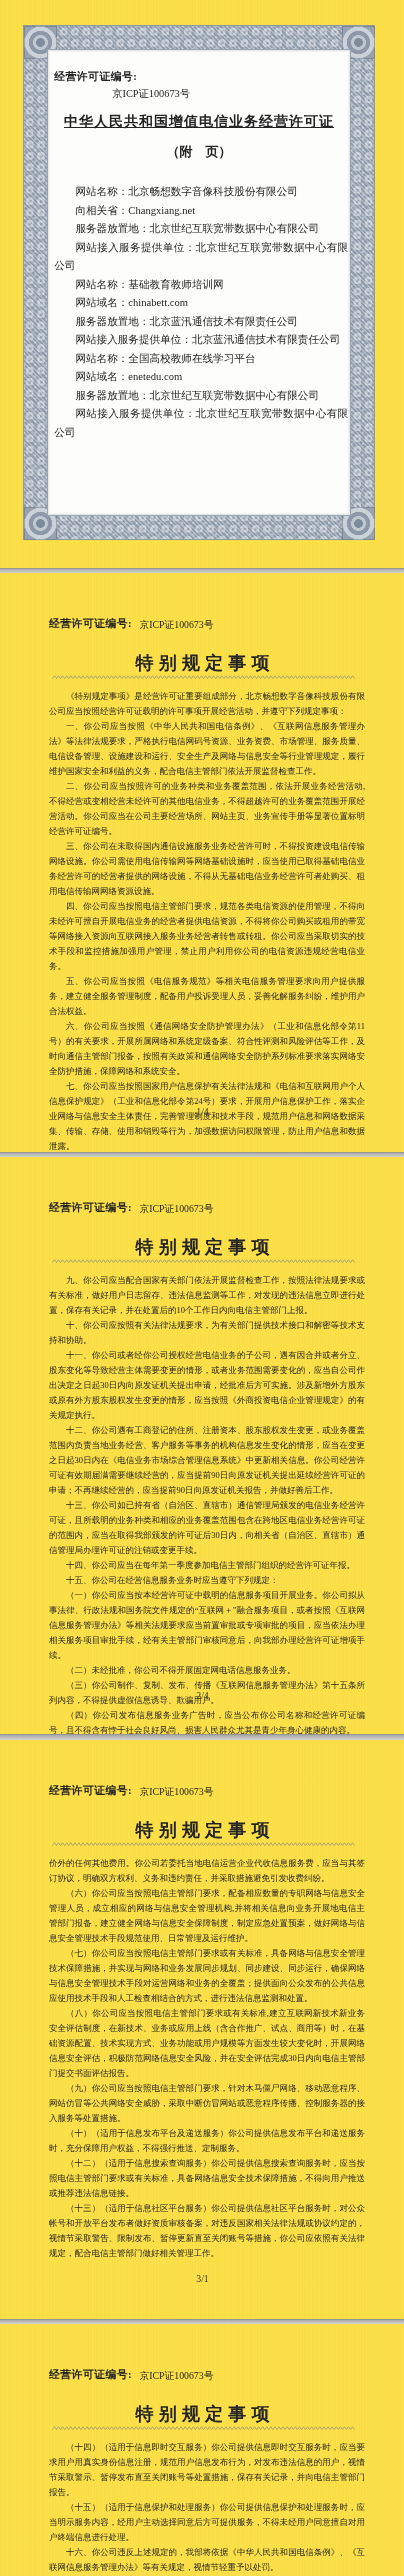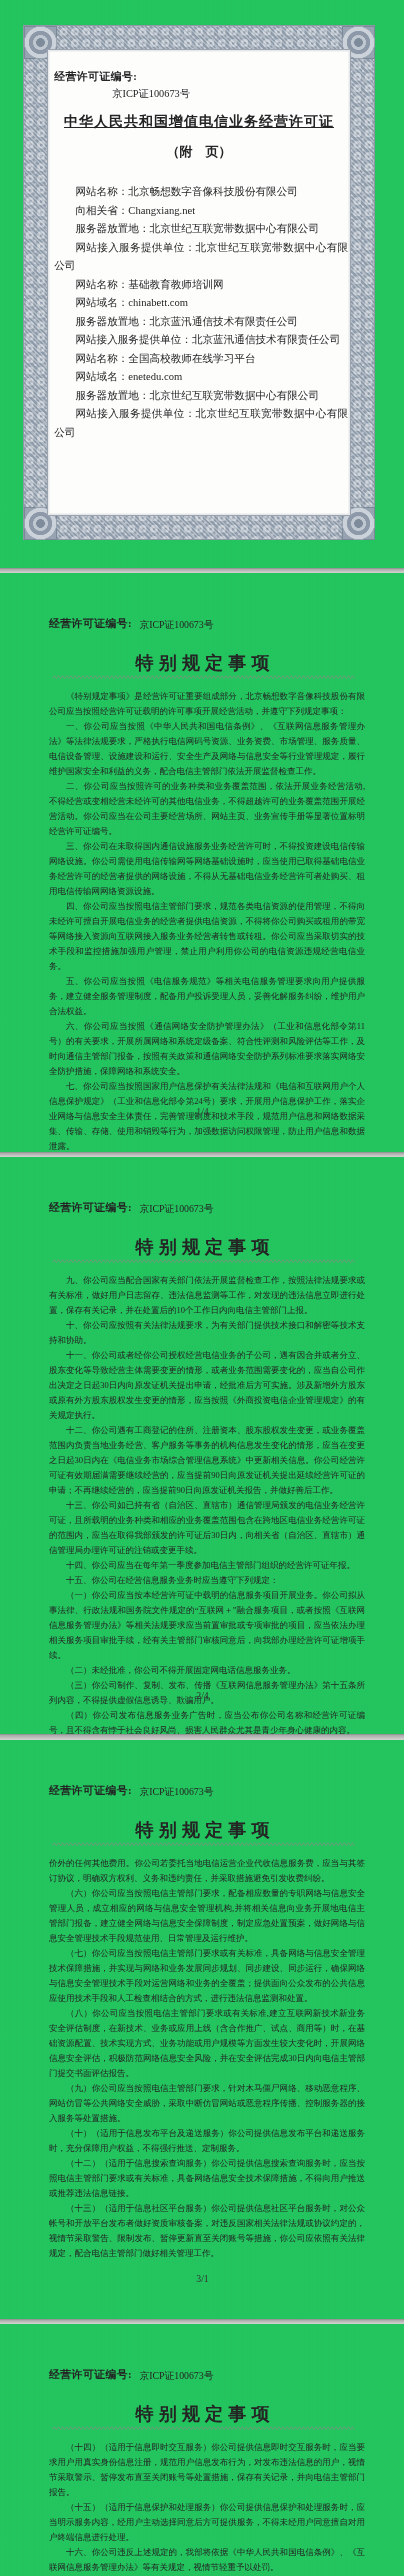--- a/index.html
+++ b/index.html
@@ -1,21 +1,21 @@
 <!DOCTYPE html>
 <html style="font-size:8.2px"><head>
 <meta charset="utf-8">
 <style>
   html,body{margin:0;padding:0;}
   body{width:405px;background:#ffffff;}
   .doc{position:relative;width:405px;height:2873px;background:#efefed;
        font-family:"Liberation Serif","DejaVu Serif",serif;color:#242424;}
   .doc::after{content:"";position:absolute;top:0;right:0;width:1.5px;height:100%;
        background:#dcdcd8;pointer-events:none;}
-  .page{position:relative;width:405px;background:#22c55e;overflow:hidden;}
+  .page{position:relative;width:405px;background:#fde047;overflow:hidden;}
   .page::before{content:"";position:absolute;inset:0;pointer-events:none;
        background:repeating-linear-gradient(90deg,rgba(120,120,105,0.028) 0 1px,transparent 1px 2.6px);}
   #p1{height:568px}
   #p2{height:579px}
   #p3{height:577px}
   #p4{height:579px}
   #p5{height:549px}
   .sep{height:5.2px;background:linear-gradient(180deg,#a9a9a9,#d4d4d2);
        border-top:0.5px solid #969696;box-sizing:border-box;}
 

